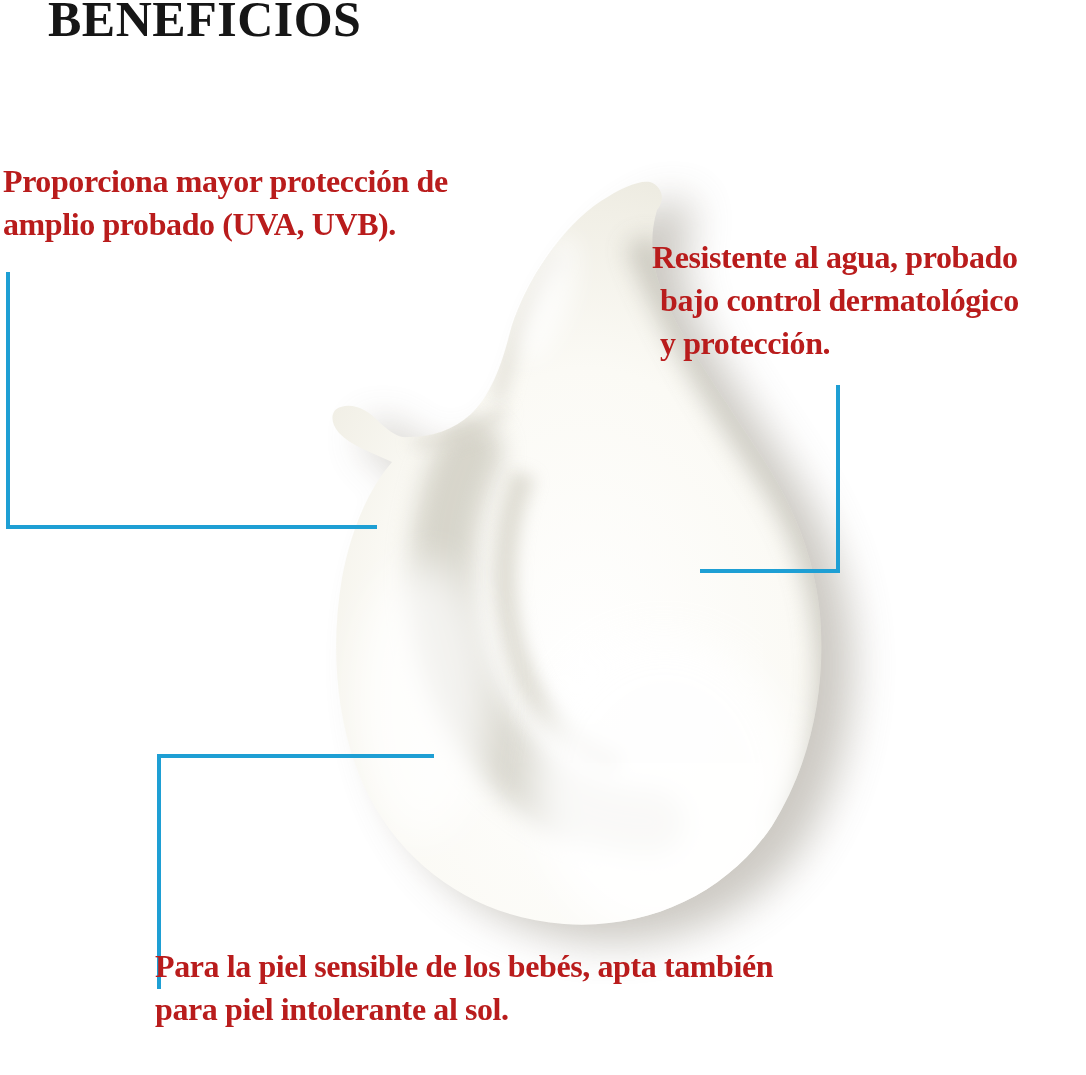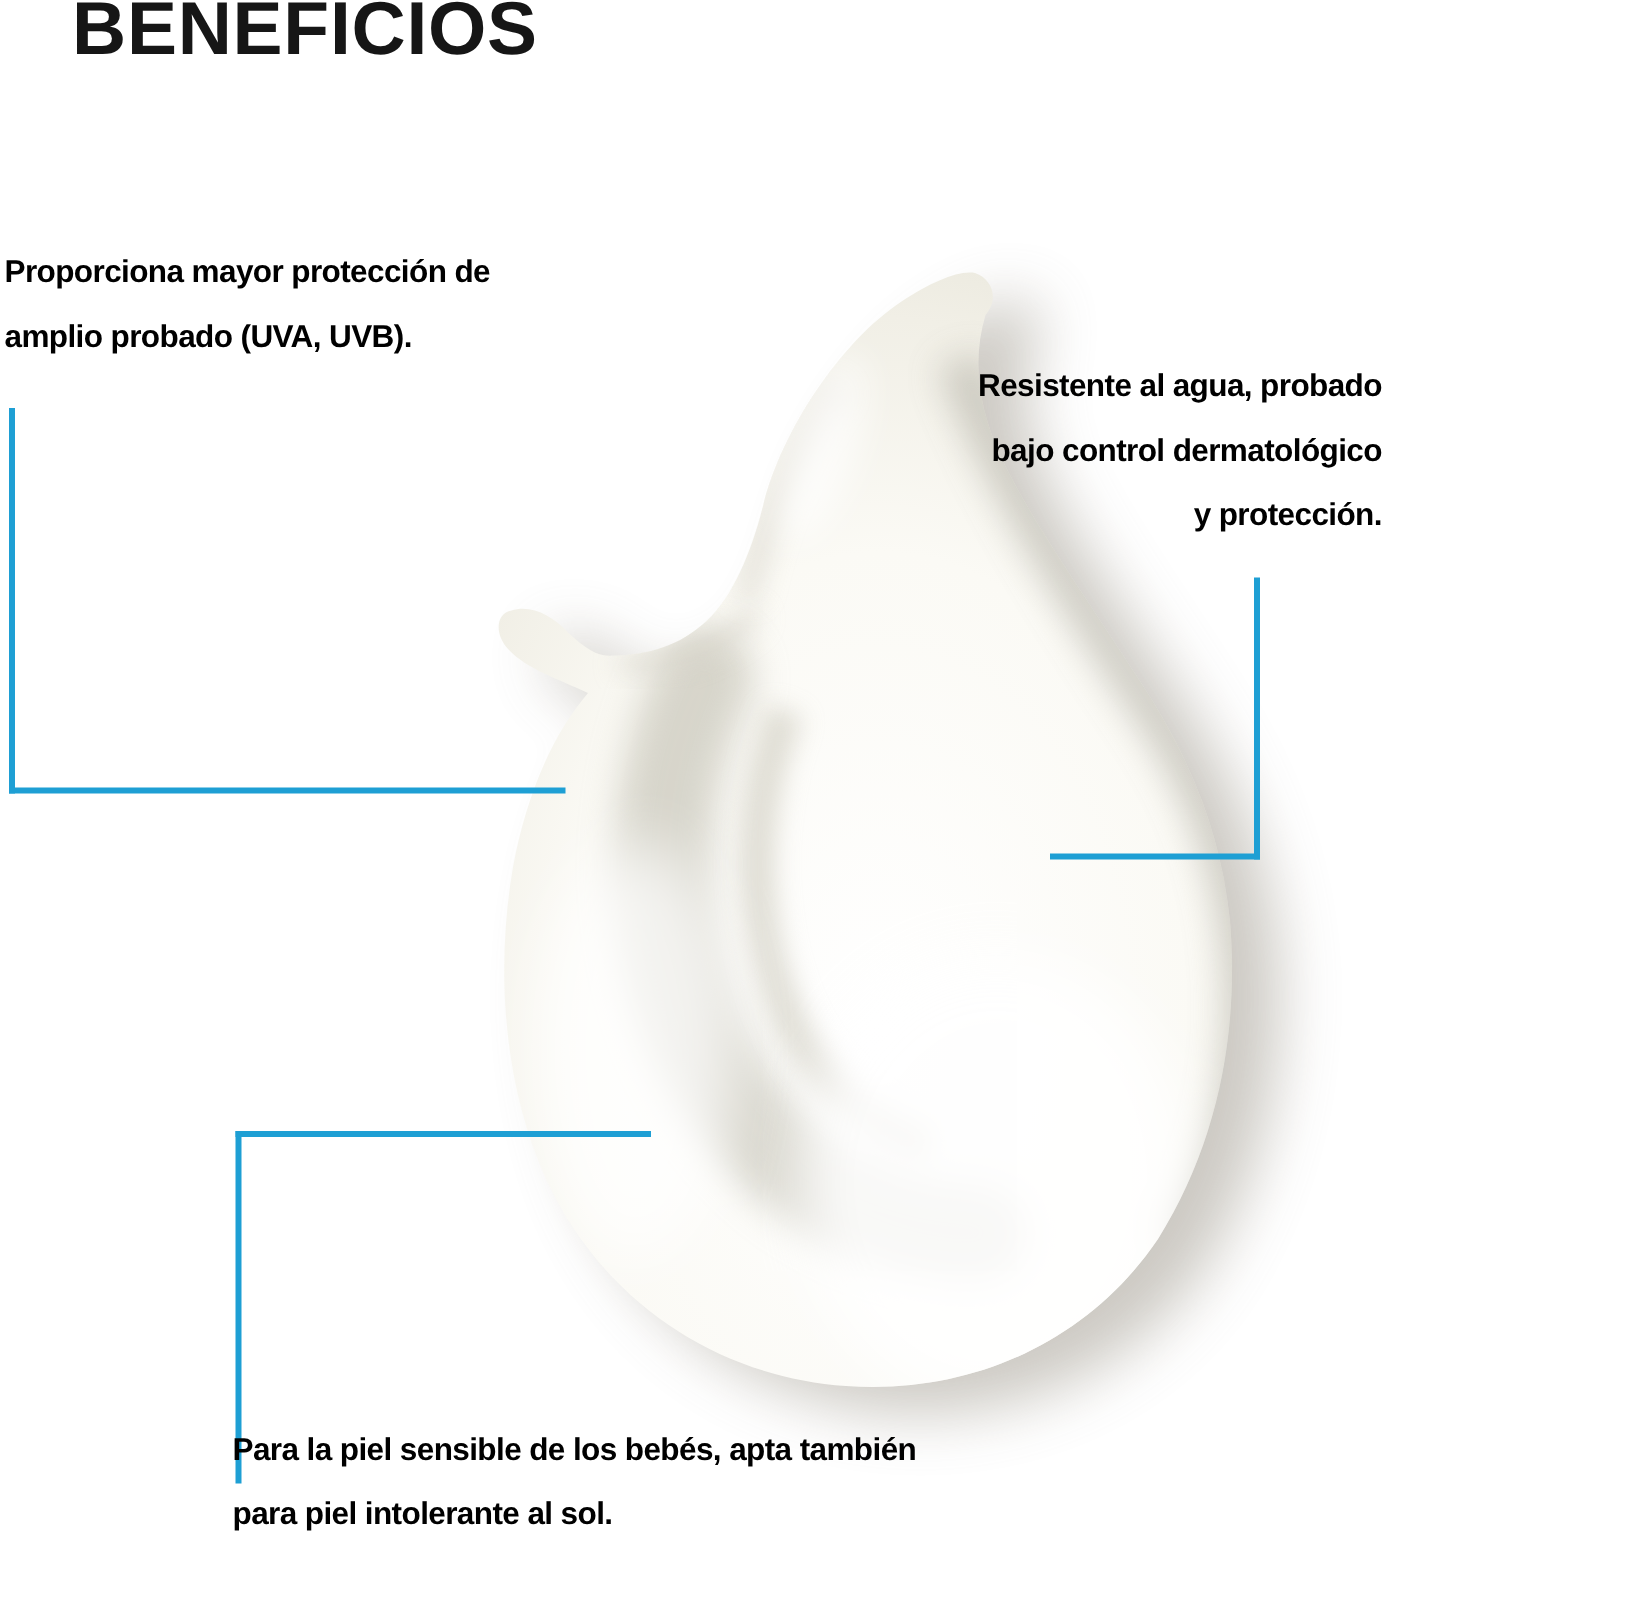--- a/index.html
+++ b/index.html
@@ -1,34 +1,34 @@
 <!DOCTYPE html>
 <html><head>
 <meta charset="utf-8">
 <style>
   html,body { margin:0; padding:0; background:#ffffff; }
   .stage {
     position:relative; width:1086px; height:1075px;
     background:#ffffff; overflow:hidden;
-    font-family:Liberation Sans, sans-serif;
+    font-family:Liberation Serif, serif;
   }
   .page-title {
     position:absolute; left:48px; top:-3px; height:44px;
     display:flex; align-items:center;
     font-size:50px; font-weight:bold; color:#161616; letter-spacing:0.5px;
     white-space:nowrap;
   }
   .callout {
-    position:absolute; color:#000000; font-weight:bold;
-    font-size:21px; line-height:43px; letter-spacing:-0.4px;
+    position:absolute; color:#b91c1c; font-weight:bold;
+    font-size:32px; line-height:43px; letter-spacing:-0.4px;
   }
   .callout .line { white-space:nowrap; }
   #callout-left   { left:3px;   top:160px; }
   #callout-right  { left:652px; top:236px; }
-  #callout-right .line + .line { padding-left:8px;text-align:right; }
+  #callout-right .line + .line { padding-left:8px; }
   #callout-bottom { left:155px; top:945px; }
   .connector {
     position:absolute; border:0 solid #1E9FD4; pointer-events:none;
   }
   #conn-left   { left:6px;   top:272px; width:367px; height:253px;
                  border-left-width:4px; border-bottom-width:4px; }
   #conn-right  { left:700px; top:385px; width:136px; height:184px;
                  border-right-width:4px; border-bottom-width:4px; }
   #conn-bottom { left:157px; top:754px; width:273px; height:231px;
                  border-top-width:4px; border-left-width:4px; }

